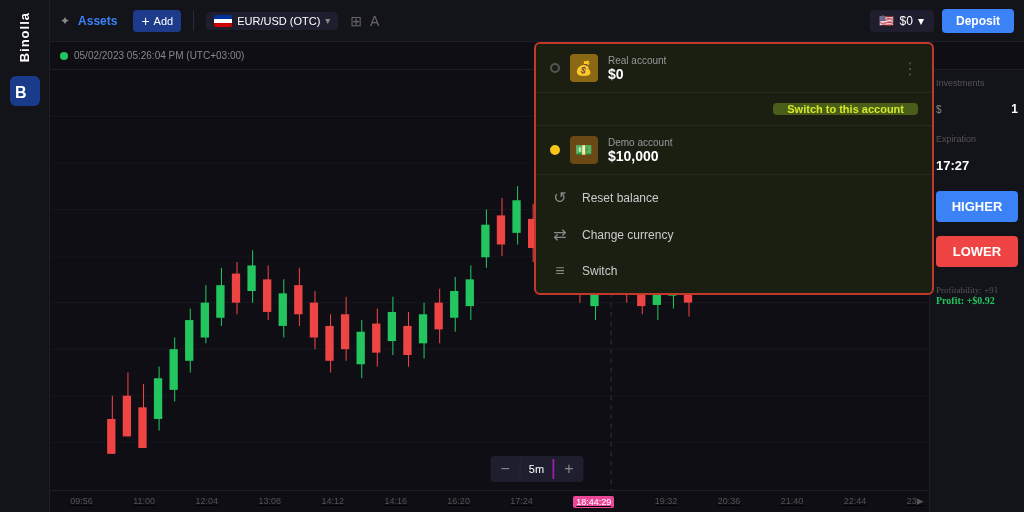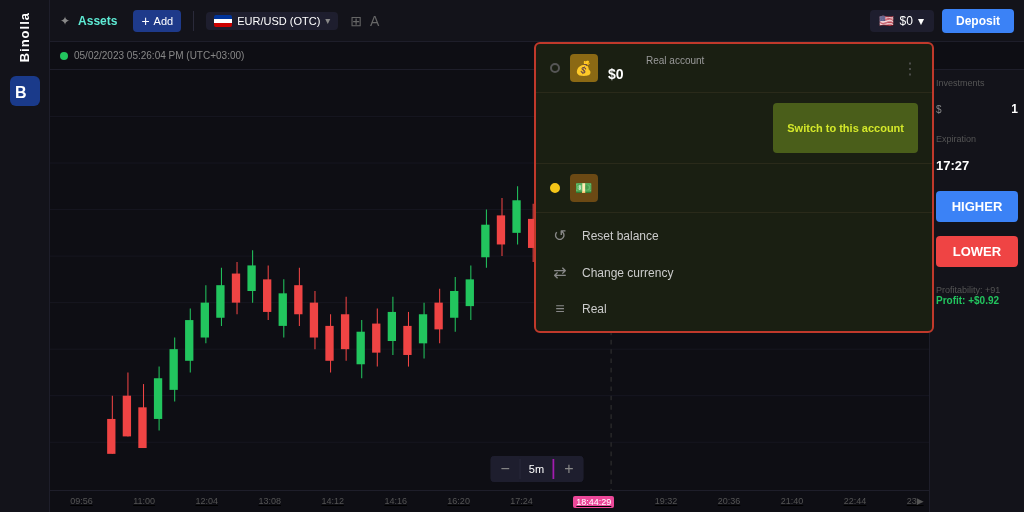--- a/index.html
+++ b/index.html
@@ -317,20 +317,21 @@
       font-size: 13px;
       font-weight: 700;
       cursor: pointer;
       text-align: center;
       width: 100%;
     }
     .profitability-row {
       display: flex;
       flex-direction: column;
       margin-top: 4px;
+      font-family: Liberation Serif, serif;
     }
     .profitability-text {
       color: #555;
       font-size: 9px;
     }
     .profit-text {
       color: #22c55e;
       font-size: 10px;
       font-weight: 600;
     }
@@ -378,21 +379,20 @@
       align-items: center;
       justify-content: center;
       font-size: 14px;
     }
     .account-info {
       flex: 1;
     }
     .account-type {
       color: #999;
       font-size: 10px;
-      margin-left: 38px;
     }
     .account-balance {
       color: #fff;
       font-size: 14px;
       font-weight: 700;
     }
     .three-dots {
       color: #555;
       font-size: 16px;
       cursor: pointer;
@@ -400,21 +400,21 @@
 
     .switch-account-box {
       padding: 10px 14px;
       border-bottom: 1px solid #2a2a1a;
     }
     .switch-account-btn {
       background: #4a5e1a;
       color: #d4e82a;
       border: none;
       border-radius: 4px;
-      padding: 19px 14px;
+      padding: 0 14px;
       font-size: 11px;
       font-weight: 600;
       cursor: pointer;
       display: block;
       margin-left: auto;
     }
 
     .demo-account-item {
       display: flex;
       align-items: center;
@@ -478,21 +478,21 @@
       <rect width="30" height="30" rx="6" fill="#1a3a8a"></rect>
       <text x="5" y="22" font-size="16" fill="white" font-weight="bold">B</text>
     </svg>
   </div>
 </div>
 
 <div class="main">
 
   <div class="topbar">
     <span style="color:#888;font-size:12px;">✦</span>
-    <span style="color:#5eead4;font-size:12px;font-weight:600;">Assets</span>
+    <span style="color:#3b82f6;font-size:12px;font-weight:600;">Assets</span>
     <button class="add-btn">
       <span style="font-size:14px;">+</span>
       <span>Add</span>
     </button>
     <div class="separator"></div>
     <div class="pair-selector">
       <span class="flag-eu"></span>
       <span class="pair-text">EUR/USD (OTC)</span>
       <span class="chevron-down">▾</span>
     </div>
@@ -722,30 +722,34 @@
     <span class="three-dots">⋮</span>
   </div>
 
   <div class="switch-account-box">
     <button class="switch-account-btn">Switch to this account</button>
   </div>
 
   <div class="demo-account-item">
     <div class="account-radio active"></div>
     <div class="demo-icon">💵</div>
+    <div class="account-info">
+      <div class="account-type">Demo account</div>
+      <div class="account-balance">$10,000</div>
+    </div>
   </div>
 
   <div class="menu-items">
     <div class="menu-item">
       <span class="menu-icon">↺</span>
       <span>Reset balance</span>
     </div>
     <div class="menu-item">
       <span class="menu-icon">⇄</span>
       <span>Change currency</span>
     </div>
     <div class="menu-item">
       <span class="menu-icon">≡</span>
-      <span>Real</span>
+      <span>Switch</span>
     </div>
   </div>
 
 </div>
 
 </body></html>

